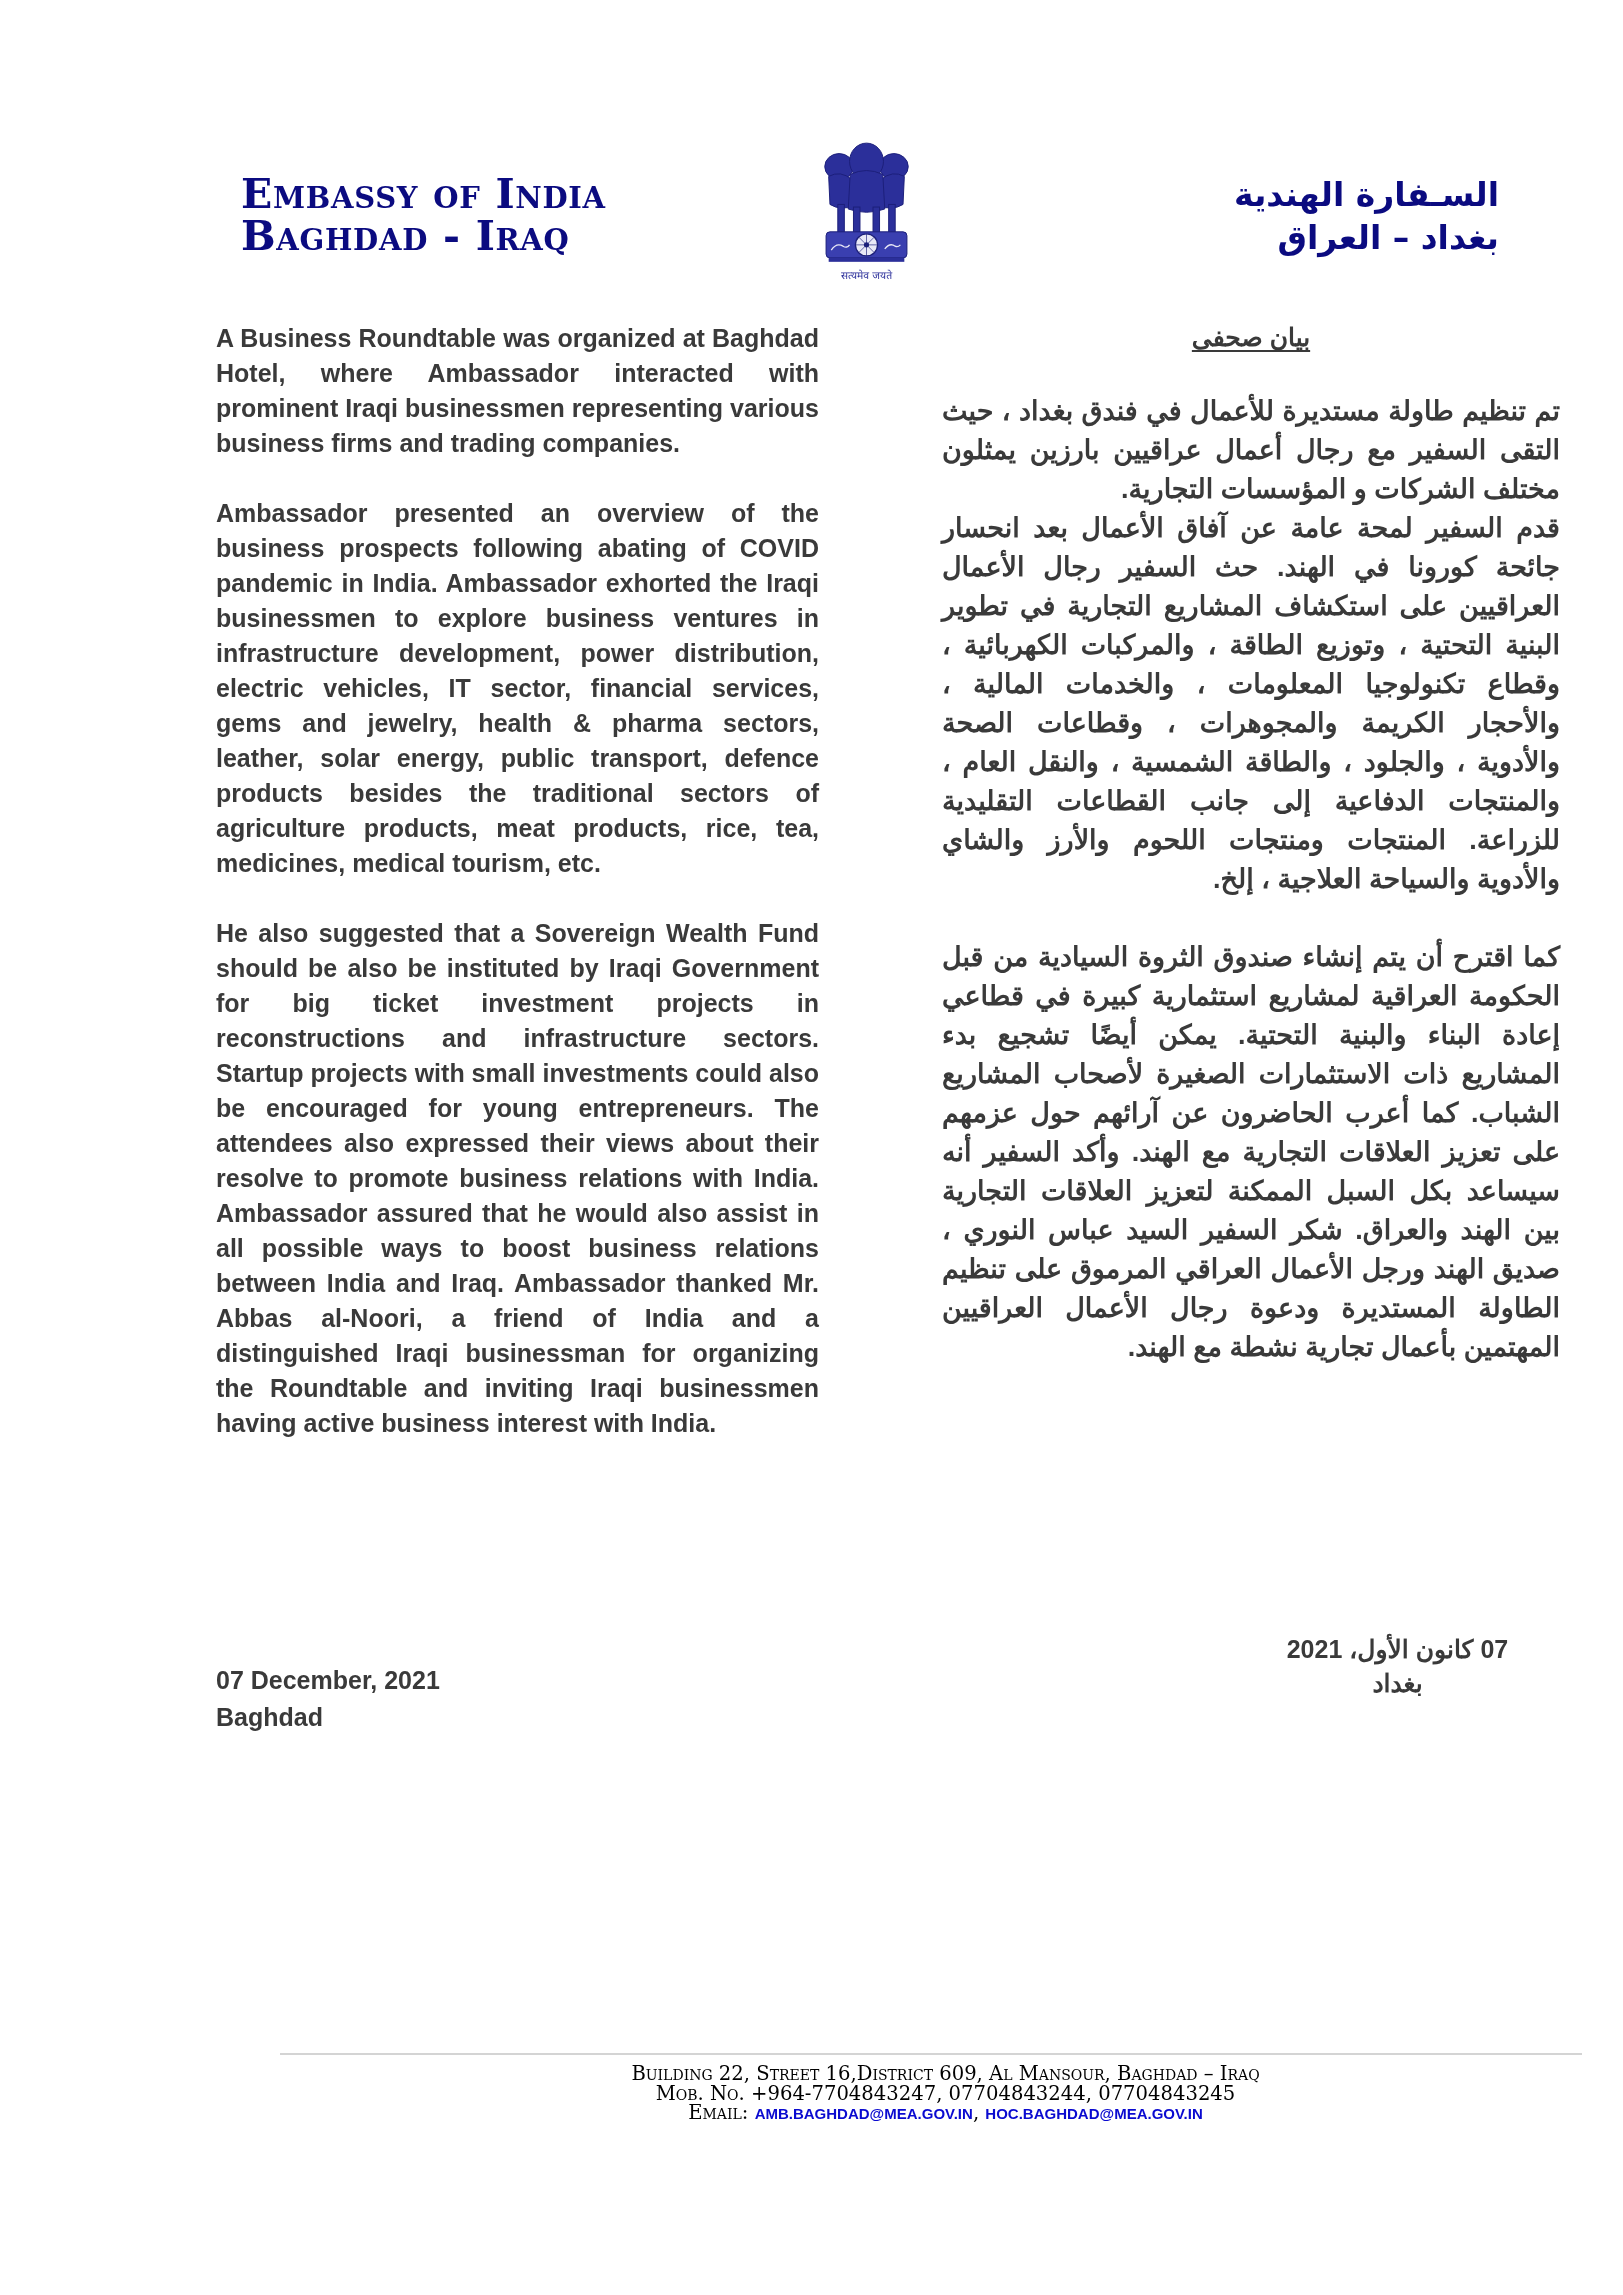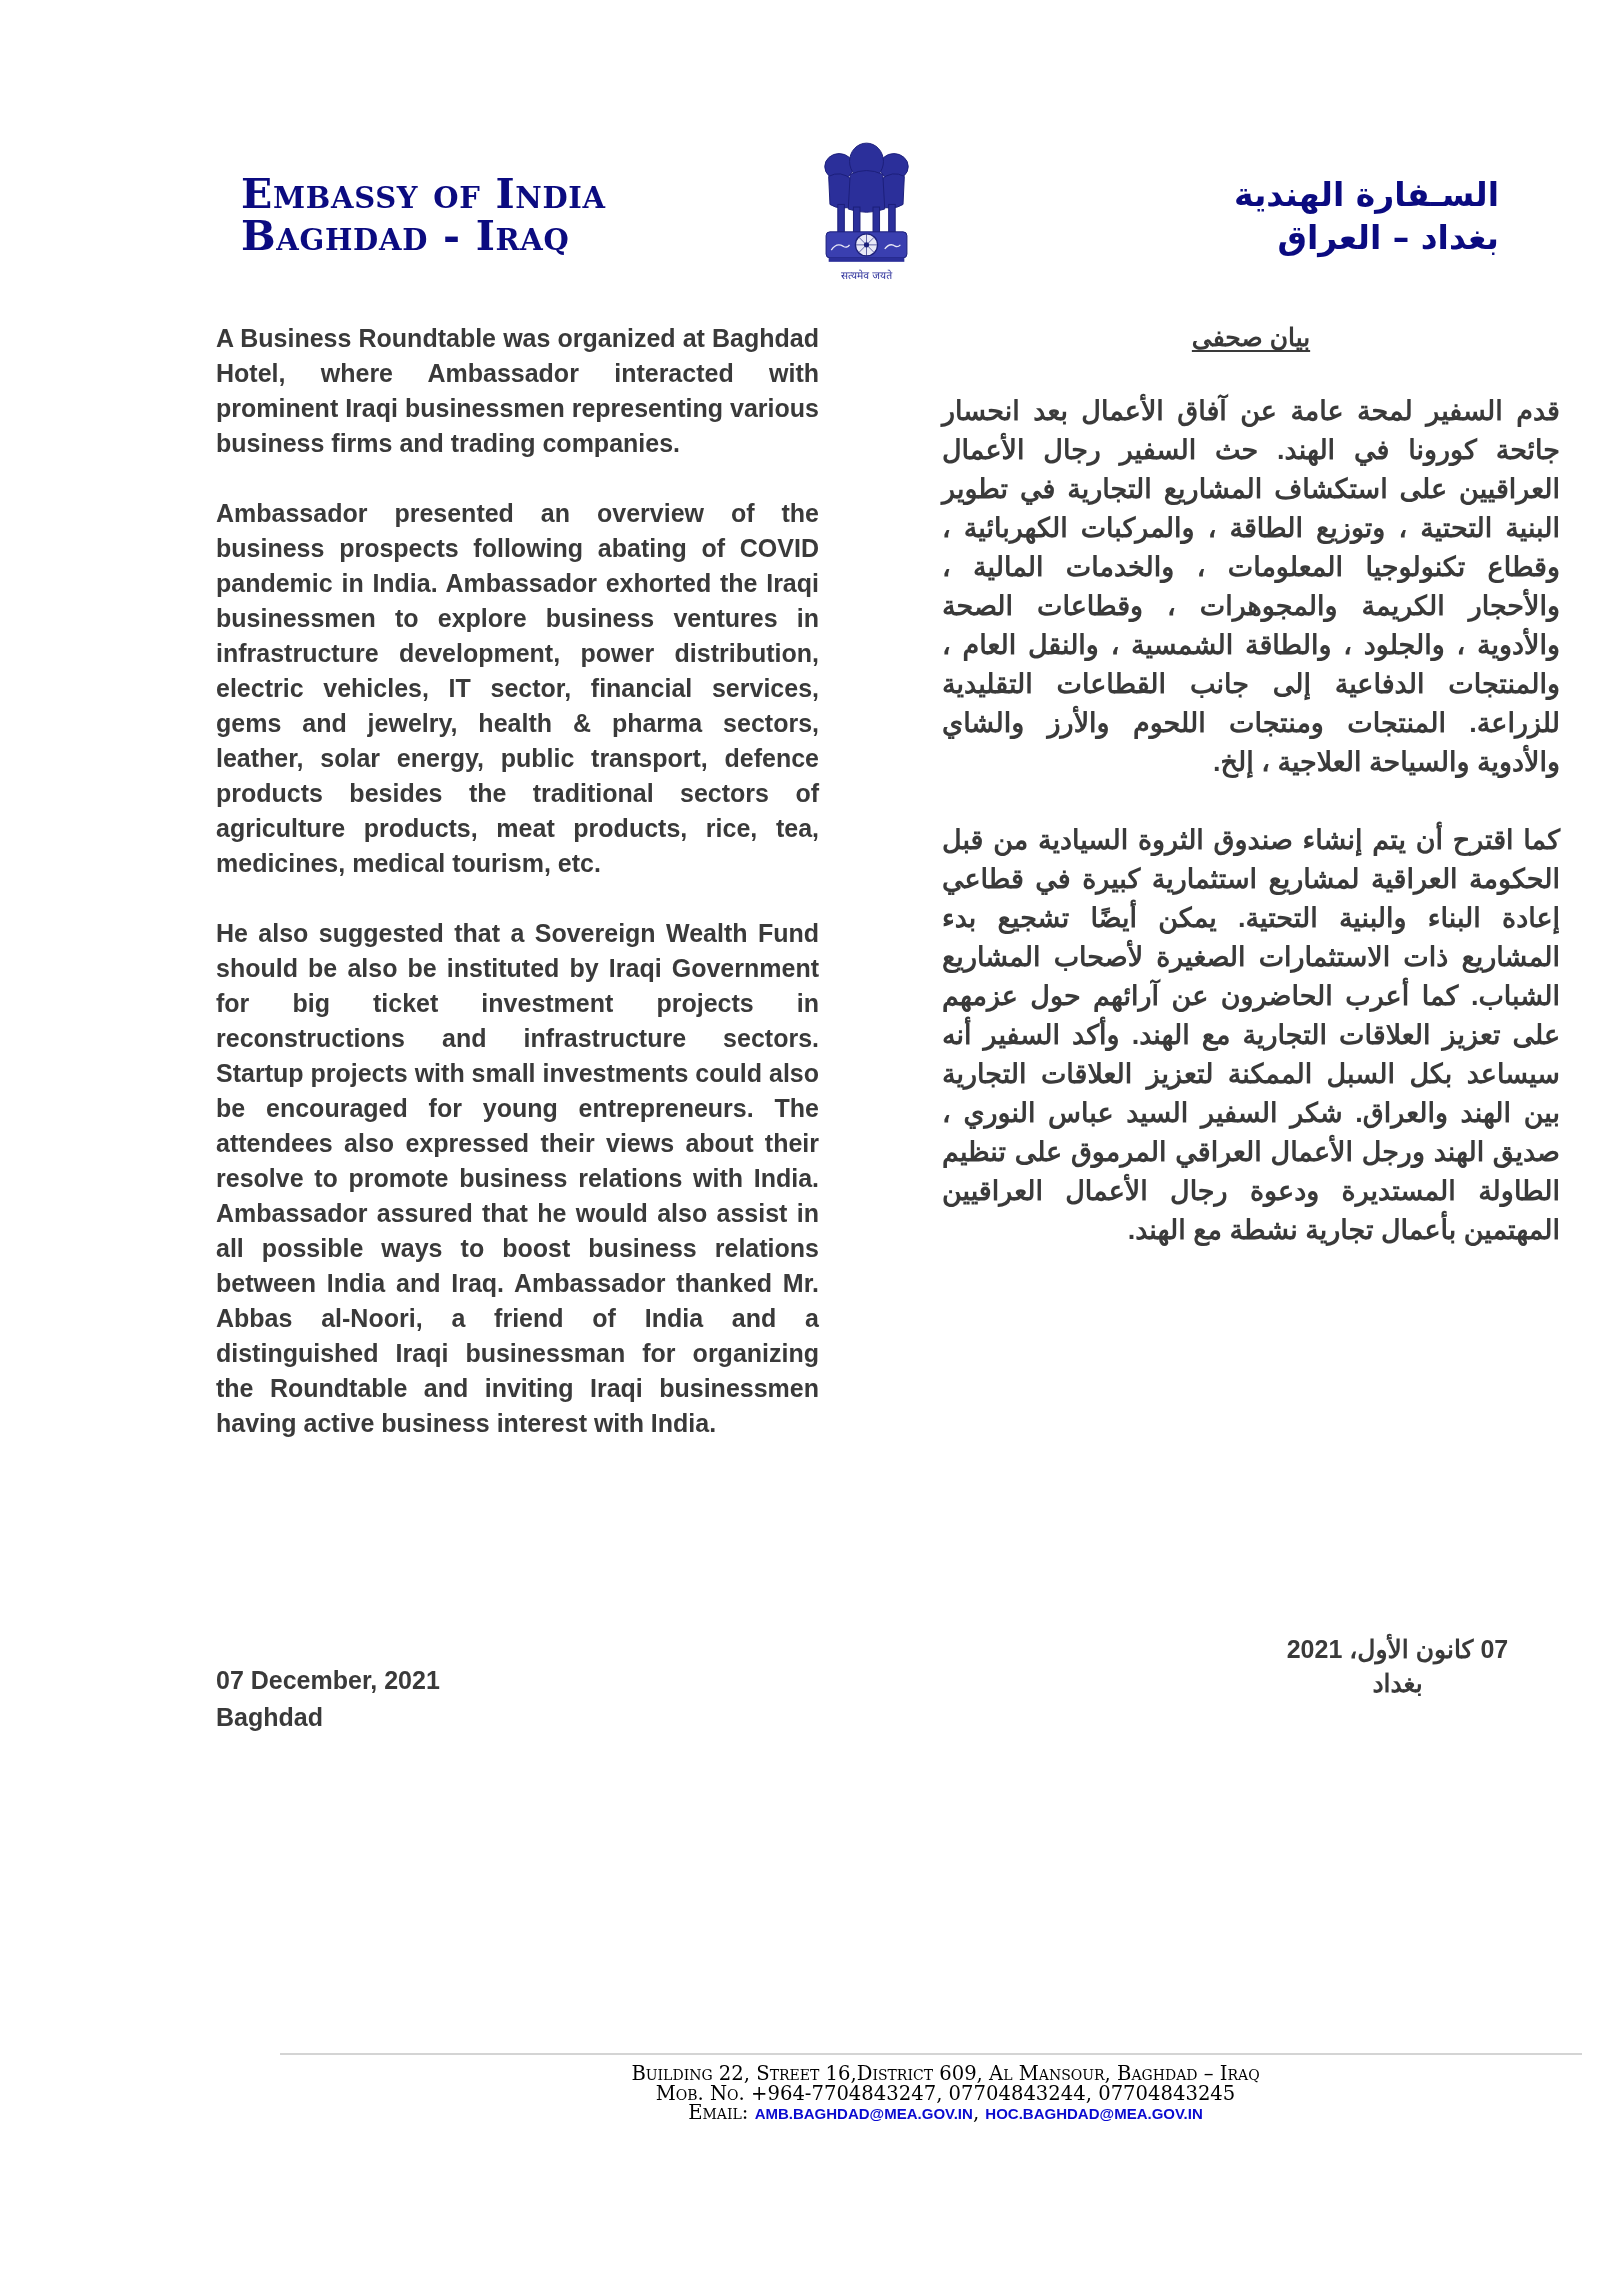--- a/index.html
+++ b/index.html
@@ -110,20 +110,21 @@
 </div>
 
 <div class="col col-en">
   <p class="para-en">A Business Roundtable was organized at Baghdad Hotel, where Ambassador interacted with prominent Iraqi businessmen representing various business firms and trading companies.</p>
   <p class="para-en">Ambassador presented an overview of the business prospects following abating of COVID pandemic in India.  Ambassador exhorted the Iraqi businessmen to explore business ventures in infrastructure development, power distribution, electric vehicles, IT sector, financial services, gems and jewelry, health &amp; pharma sectors, leather, solar energy, public transport, defence products besides the traditional sectors of agriculture products, meat products, rice, tea, medicines, medical tourism, etc.</p>
   <p class="para-en">He also suggested that a Sovereign Wealth Fund should be also be instituted by Iraqi Government for big ticket investment projects in reconstructions and infrastructure sectors. Startup projects with small investments could also be encouraged for young entrepreneurs. The attendees also expressed their views about their resolve to promote business relations with India.  Ambassador assured that he would also assist in all possible ways to boost business relations between India and Iraq.  Ambassador thanked Mr. Abbas al-Noori, a friend of India and a distinguished Iraqi businessman for organizing the Roundtable and inviting Iraqi businessmen having active business interest with India.</p>
 </div>
 
 <div class="col col-ar">
   <div class="title">بيان صحفى</div>
+  <p class="para-ar">تم تنظيم طاولة مستديرة للأعمال في فندق بغداد ، حيث التقى السفير مع رجال أعمال عراقيين بارزين يمثلون مختلف الشركات و المؤسسات التجارية.</p>
   <p class="para-ar">قدم السفير لمحة عامة عن آفاق الأعمال بعد انحسار جائحة كورونا في الهند. حث السفير رجال الأعمال العراقيين على استكشاف المشاريع التجارية في تطوير البنية التحتية ، وتوزيع الطاقة ، والمركبات الكهربائية ، وقطاع تكنولوجيا المعلومات ، والخدمات المالية ، والأحجار الكريمة والمجوهرات ، وقطاعات الصحة والأدوية ، والجلود ، والطاقة الشمسية ، والنقل العام ، والمنتجات الدفاعية إلى جانب القطاعات التقليدية للزراعة. المنتجات ومنتجات اللحوم والأرز والشاي والأدوية والسياحة العلاجية ، إلخ.</p>
   <p class="para-ar gap">كما اقترح أن يتم إنشاء صندوق الثروة السيادية من قبل الحكومة العراقية لمشاريع استثمارية كبيرة في قطاعي إعادة البناء والبنية التحتية. يمكن أيضًا تشجيع بدء المشاريع ذات الاستثمارات الصغيرة لأصحاب المشاريع الشباب. كما أعرب الحاضرون عن آرائهم حول عزمهم على تعزيز العلاقات التجارية مع الهند. وأكد السفير أنه سيساعد بكل السبل الممكنة لتعزيز العلاقات التجارية بين الهند والعراق. شكر السفير السيد عباس النوري ، صديق الهند ورجل الأعمال العراقي المرموق على تنظيم الطاولة المستديرة ودعوة رجال الأعمال العراقيين المهتمين بأعمال تجارية نشطة مع الهند.</p>
 </div>
 
 <div class="date-en">
   <div>07 December, 2021</div>
   <div>Baghdad</div>
 </div>
 <div class="date-ar">
   <div>07 كانون الأول، 2021</div>

